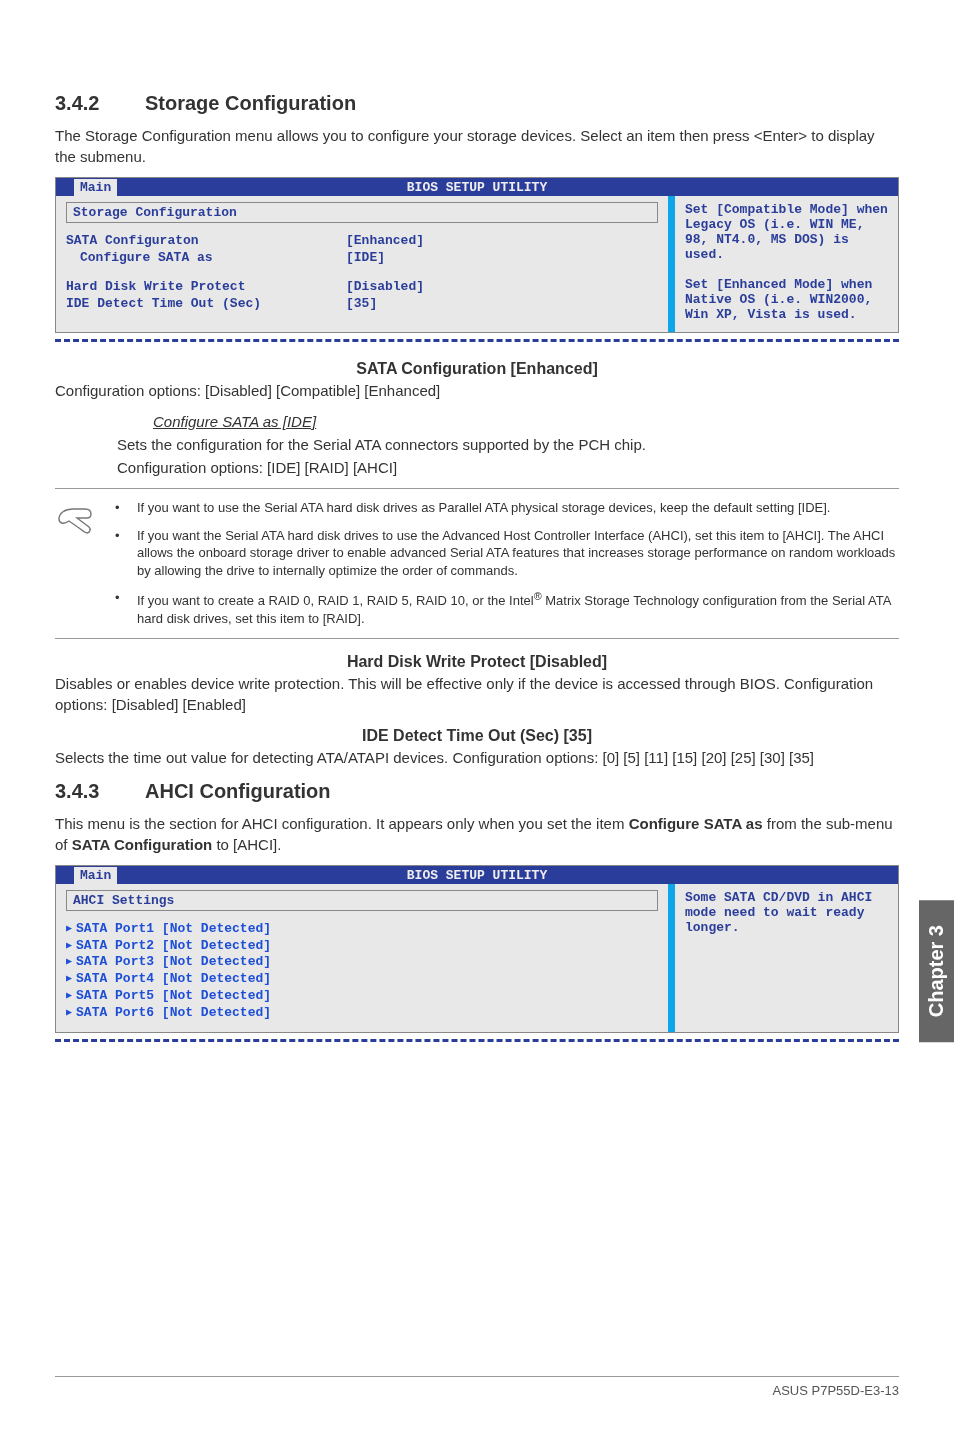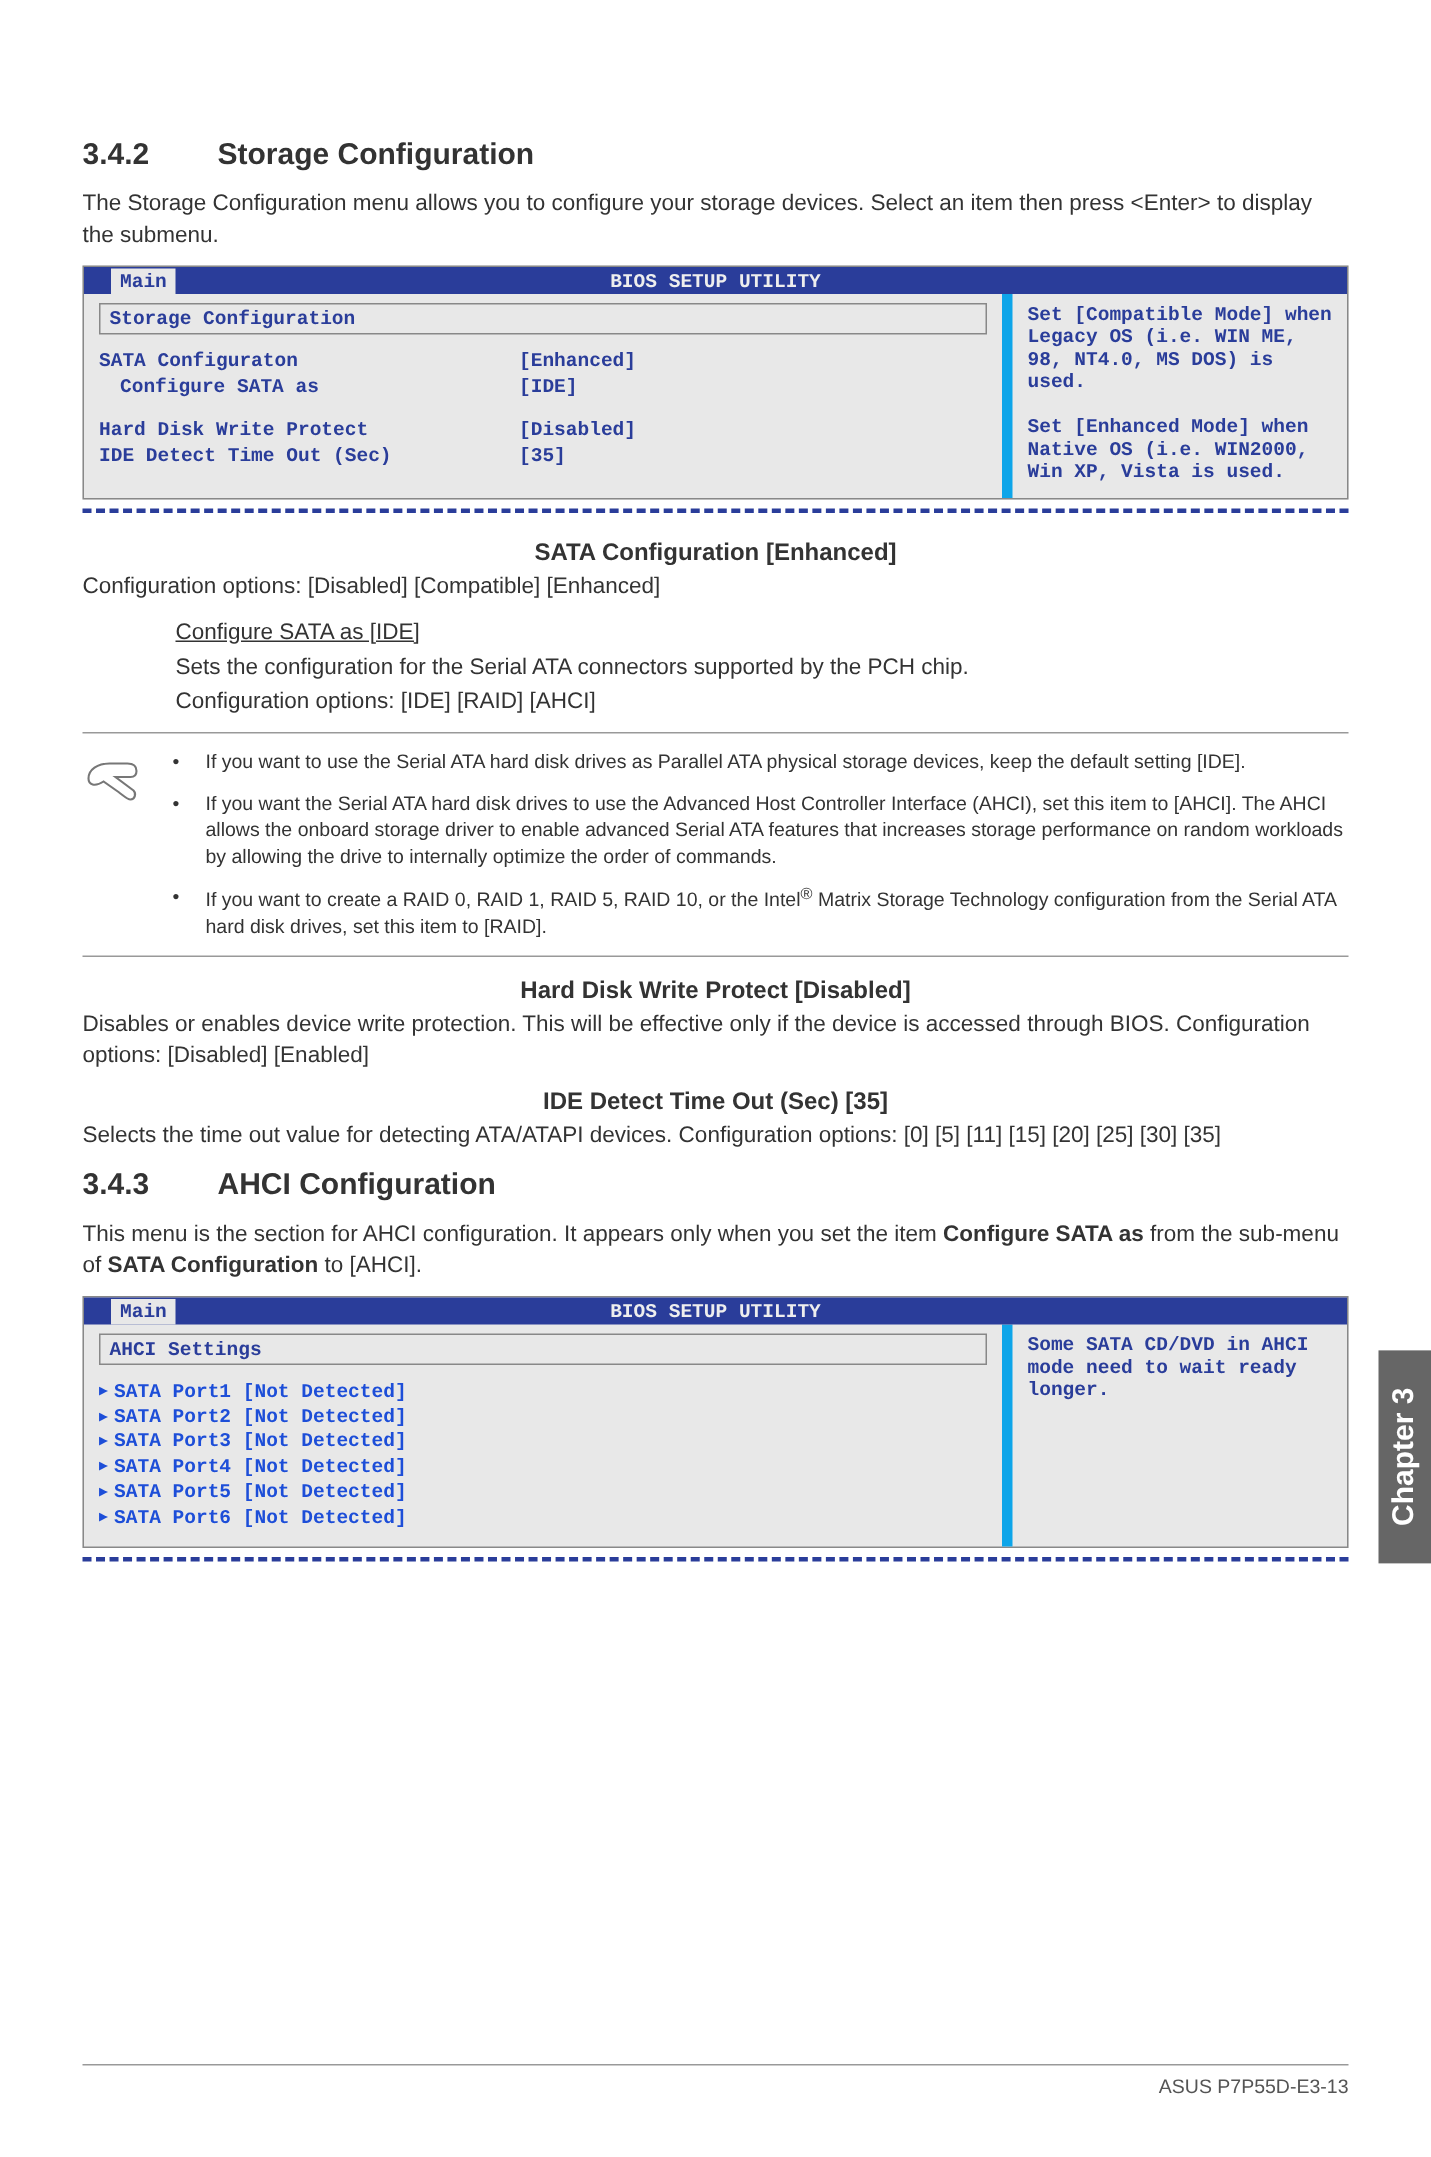--- a/index.html
+++ b/index.html
@@ -117,23 +117,25 @@
   }
   p.body {
     font-size: 15px;
     line-height: 1.4;
     margin-bottom: 12px;
     color: #333;
   }
   .indent-block { padding-left: 62px; margin-bottom: 10px; }
   .indent-block .underline-italic {
     text-decoration: underline;
+    font-style: italic;
     font-size: 15px;
     display: inline-block;
     margin-bottom: 4px;
+    margin-left: 36px;
   }
   
   .note-box {
     border-top: 1px solid #999;
     border-bottom: 1px solid #999;
     margin: 8px 0 14px 0;
     padding: 10px 0;
     display: flex;
   }
   .note-icon {

